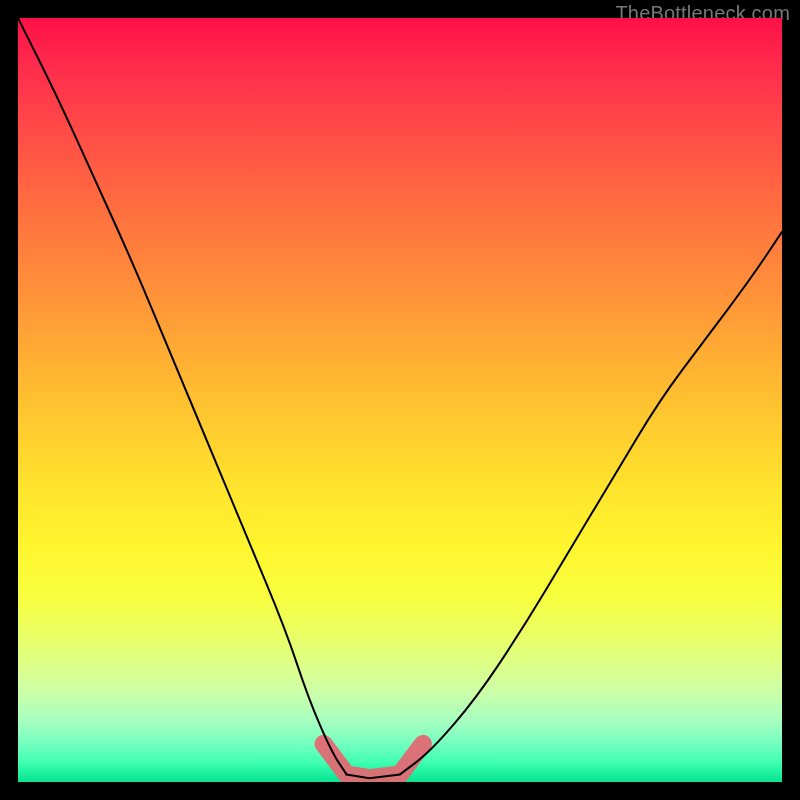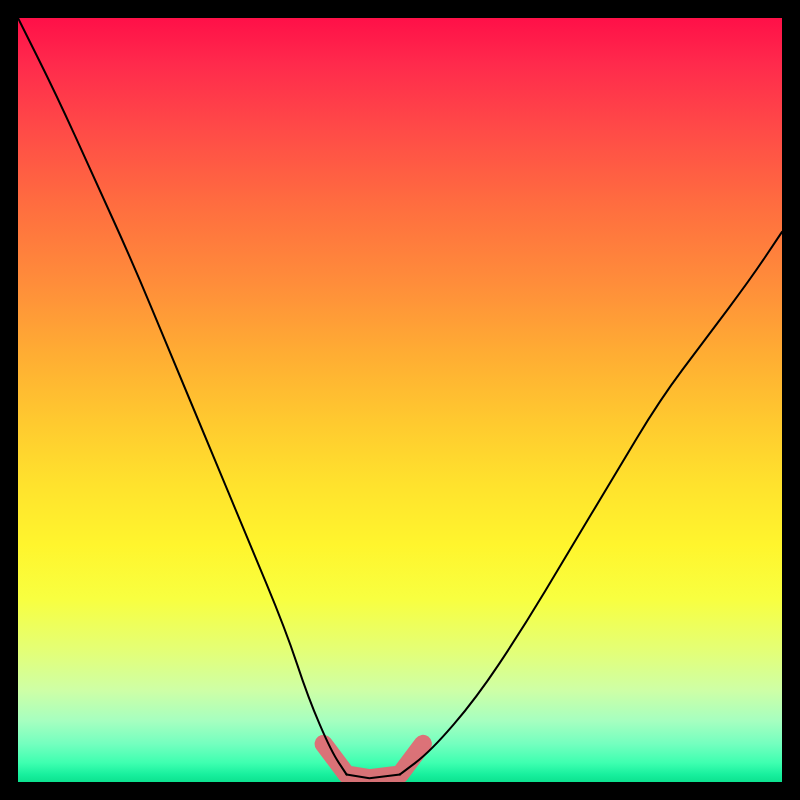--- a/index.html
+++ b/index.html
@@ -78,20 +78,21 @@
     letter-spacing: 0.2px;
     font-weight: 500;
     user-select: none;
   }
 </style>
 </head>
 <body>
 
 <div class="stage">
 
+  <div class="watermark">TheBottleneck.com</div>
 
   <div class="plot-frame">
     <div class="gradient-bg"></div>
 
     <svg class="curve-svg" viewBox="0 0 764 764" preserveAspectRatio="none">
 
       <path id="accent-path" class="accent-path" d="M305.6 725.8 L328.5 756.4 L351.4 760.2 L382.0 756.4 L404.9 725.8"></path>
 
       <path id="curve-left" class="curve-path" d="M0.0 0.0 Q 0.0 0.0 19.1 38.2 Q 38.2 76.4 57.3 118.4 Q 76.4 160.4 95.5 202.5 Q 114.6 244.5 133.7 290.3 Q 152.8 336.2 171.9 382.0 Q 191.0 427.8 210.1 473.7 Q 229.2 519.5 248.3 565.4 Q 267.4 611.2 278.9 645.6 Q 290.3 680.0 301.8 706.7 Q 313.2 733.4 320.9 744.9 L 328.5 756.4"></path>
       <path id="curve-bottom" class="curve-path" d="M328.5 756.4 L351.4 760.2 L382.0 756.4"></path>

